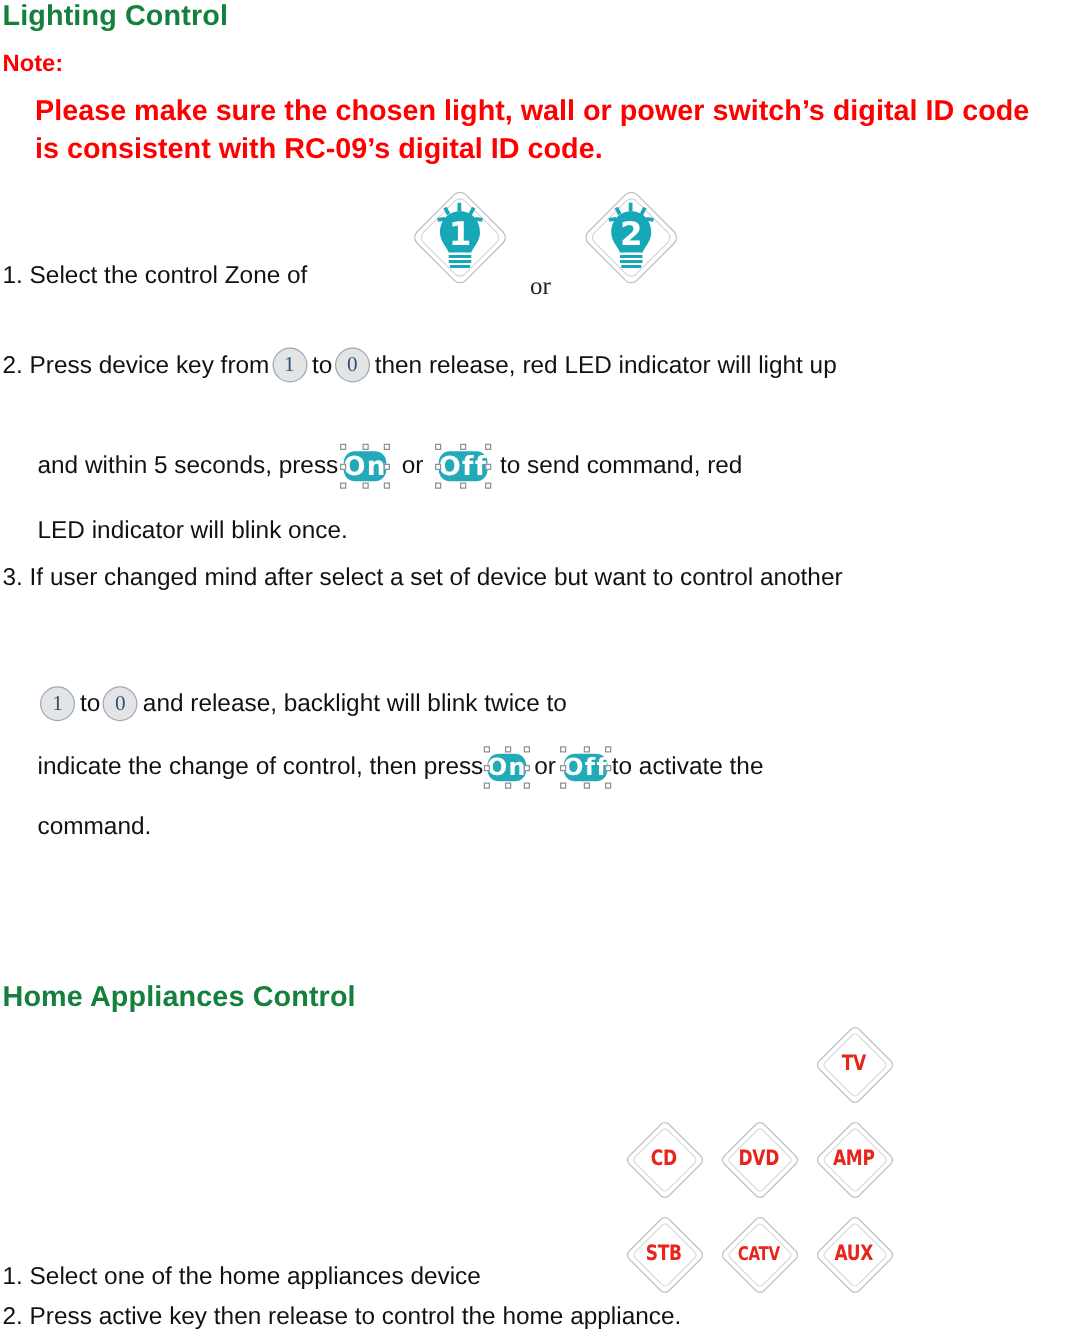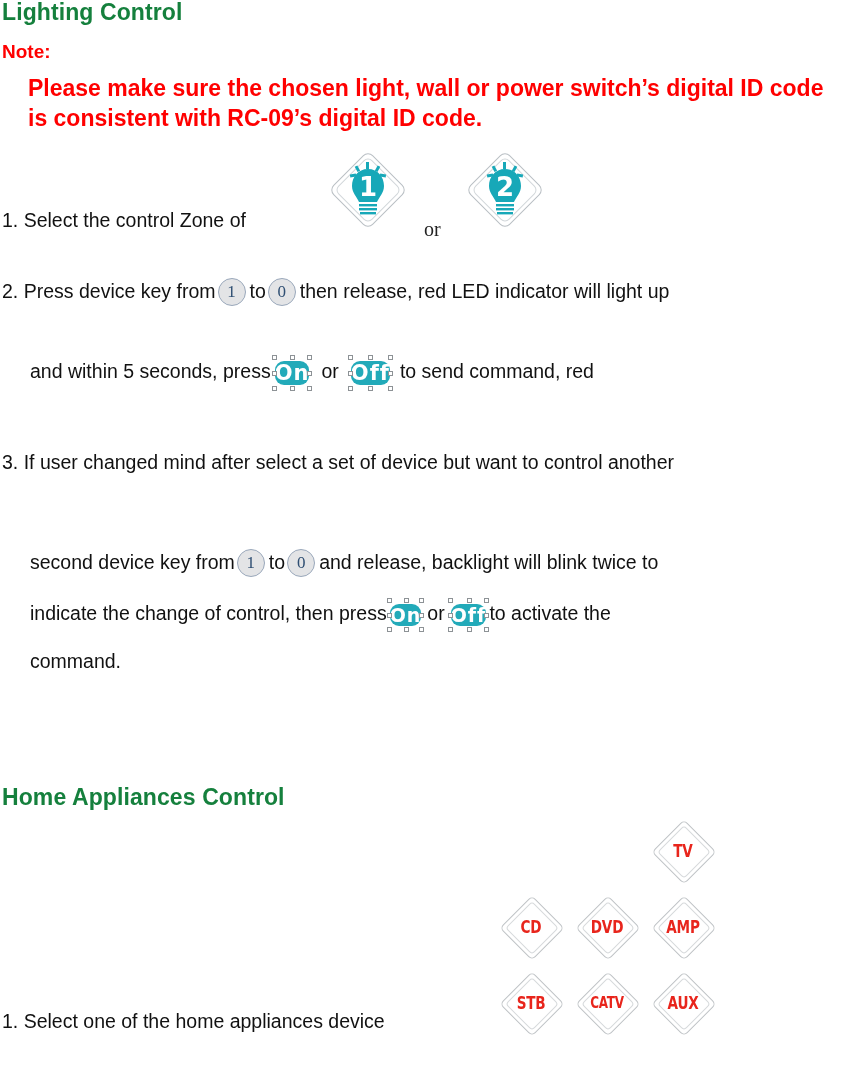--- a/index.html
+++ b/index.html
@@ -284,28 +284,31 @@
       <span>2. Press device key from</span><span class="devkey"><span class="circ"></span><span class="num">1</span></span><span>to</span><span class="devkey"><span class="circ"></span><span class="num">0</span></span><span>then release, red LED indicator will light up</span>
     </span>
   </div>
 
   <div class="step" style="left:30px; top:358px;">
     <span class="ln">
       <span>and within 5 seconds, press</span><span class="pill sz-lg" style="margin:0 4px;"><span class="body">On</span><span class="hdl tl"></span><span class="hdl tm"></span><span class="hdl tr"></span><span class="hdl ml"></span><span class="hdl mr"></span><span class="hdl bl"></span><span class="hdl bm"></span><span class="hdl br"></span></span><span style="padding:0 8px;">or</span><span class="pill sz-lg" style="margin:0 4px;"><span class="body">Off</span><span class="hdl tl"></span><span class="hdl tm"></span><span class="hdl tr"></span><span class="hdl ml"></span><span class="hdl mr"></span><span class="hdl bl"></span><span class="hdl bm"></span><span class="hdl br"></span></span><span style="padding-left:6px;">to send command, red</span>
     </span>
   </div>
 
+  <div class="step" style="left:30px; top:411px;">
+    <span class="ln">LED indicator will blink once.</span>
+  </div>
 
   <div class="step" style="left:2px; top:449px;">
     <span class="ln">3. If user changed mind after select a set of device but want to control another</span>
   </div>
 
   <div class="step" style="left:30px; top:549px;">
     <span class="ln">
-      <span>second device key from</span><span class="devkey"><span class="circ"></span><span class="num">1</span></span><span>to</span><span class="devkey"><span class="circ"></span><span class="num">0</span></span><span>and release, backlight will blink twice to</span>
+      <span class="devkey"><span class="circ"></span><span class="num">1</span></span><span>to</span><span class="devkey"><span class="circ"></span><span class="num">0</span></span><span>and release, backlight will blink twice to</span>
     </span>
   </div>
 
   <div class="step" style="left:30px; top:600px;">
     <span class="ln">
       <span>indicate the change of control, then press</span><span class="pill sz-md" style="margin:0 3px;"><span class="body">On</span><span class="hdl tl"></span><span class="hdl tm"></span><span class="hdl tr"></span><span class="hdl ml"></span><span class="hdl mr"></span><span class="hdl bl"></span><span class="hdl bm"></span><span class="hdl br"></span></span><span style="padding:0 3px;">or</span><span class="pill sz-md" style="margin:0 3px;"><span class="body">Off</span><span class="hdl tl"></span><span class="hdl tm"></span><span class="hdl tr"></span><span class="hdl ml"></span><span class="hdl mr"></span><span class="hdl bl"></span><span class="hdl bm"></span><span class="hdl br"></span></span><span>to activate the</span>
     </span>
   </div>
 
   <div class="step" style="left:30px; top:648px;">
@@ -348,14 +351,17 @@
       <div class="appliance" style="left: 652px; top: 972px;">
         <div class="d-outer"></div>
         <div class="d-inner"></div>
         <div class="lbl">AUX</div>
       </div>
     </div>
 
   <div class="step" style="left:2px; top:1008px;">
     <span class="ln">1. Select one of the home appliances device</span>
   </div>
+  <div class="step" style="left:2px; top:1040px;">
+    <span class="ln">2. Press active key then release to control the home appliance.</span>
+  </div>
 
 </div>
 
 </body></html>

